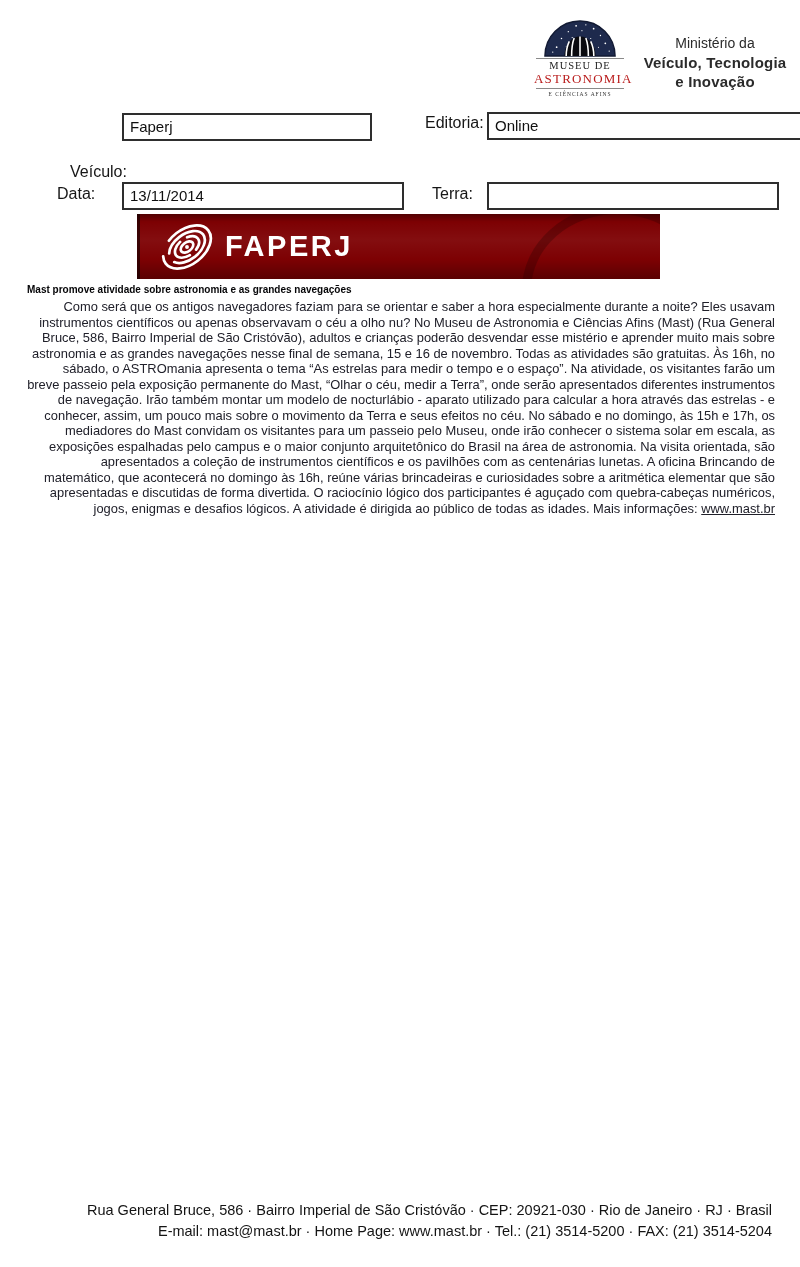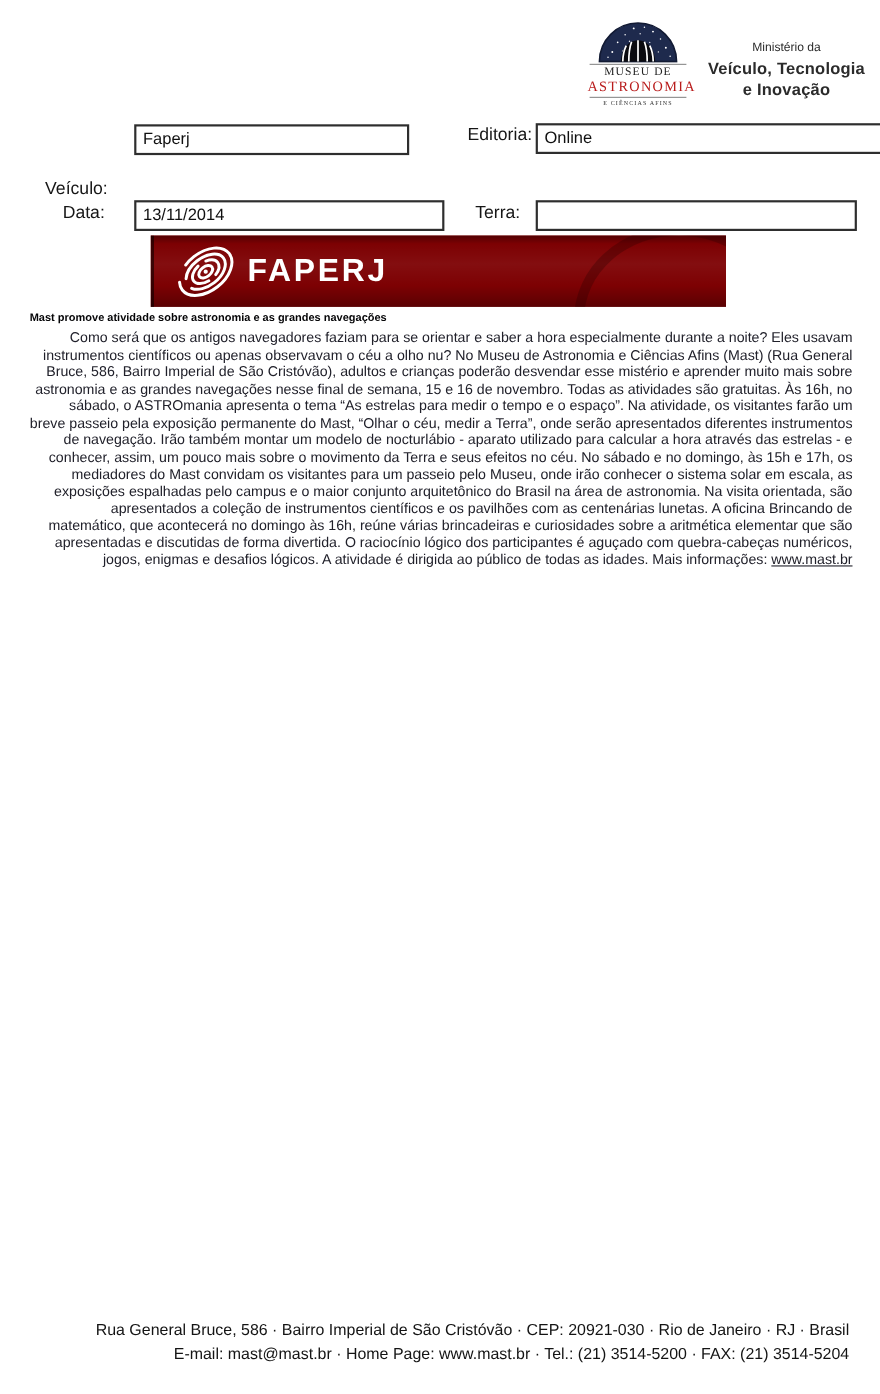--- a/index.html
+++ b/index.html
@@ -30,41 +30,41 @@
   .mast-l3 { font-size: 5.5px; letter-spacing: 1px; color: #333; padding: 1px 0; }
 
   .ministry {
     position: absolute;
     left: 640px; top: 34px;
     width: 150px;
     text-align: center;
     color: #2b2b2b;
     line-height: 19px;
   }
-  .ministry .m1 { font-size: 11px; font-weight: 400; }
+  .ministry .m1 { font-size: 14px; font-weight: 400; }
   .ministry .m2, .ministry .m3 { font-size: 15px; font-weight: 700; letter-spacing: 0.2px; }
 
   
   .field-label {
     position: absolute;
     font-size: 16px;
     color: #161616;
   }
   .field-box {
     position: absolute;
     height: 28px;
     border: 2px solid #2e2e2e;
     background: #ffffff;
     font-size: 15px;
     color: #101010;
     line-height: 24px;
     padding-left: 6px;
     overflow: hidden;
   }
-  #lbl-veiculo  { left: 41px;  top: 115px; margin-top: 48px; }
+  #lbl-veiculo  { left: 70px;  top: 115px; margin-top: 48px; }
   #box-veiculo  { left: 122px; top: 113px; width: 250px; }
   #lbl-editoria { left: 425px; top: 114px; }
   #box-editoria { left: 487px; top: 112px; width: 333px; }
   #lbl-data     { left: 57px;  top: 185px; }
   #box-data     { left: 122px; top: 182px; width: 282px; }
   #lbl-cidade   { left: 432px; top: 185px; }
   #box-cidade   { left: 487px; top: 182px; width: 292px; }
 
   
   .faperj-banner {

